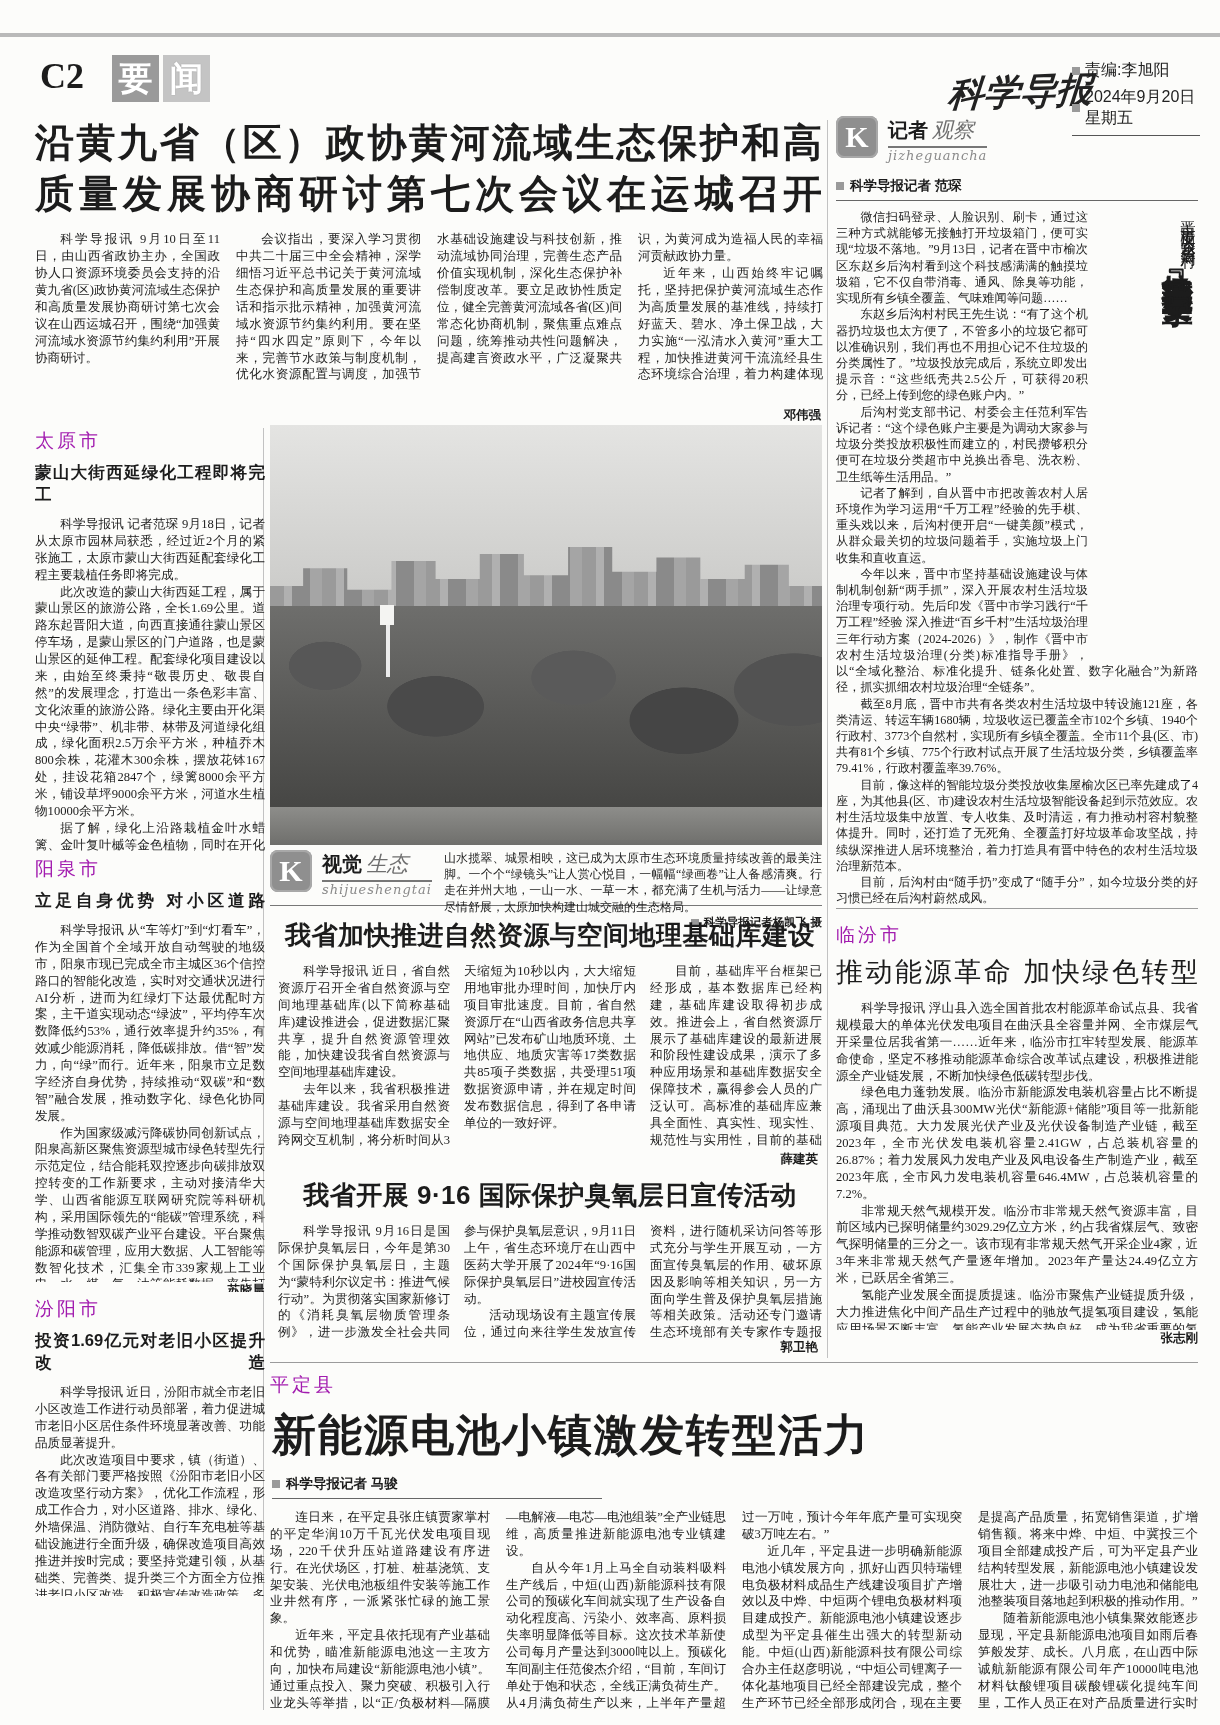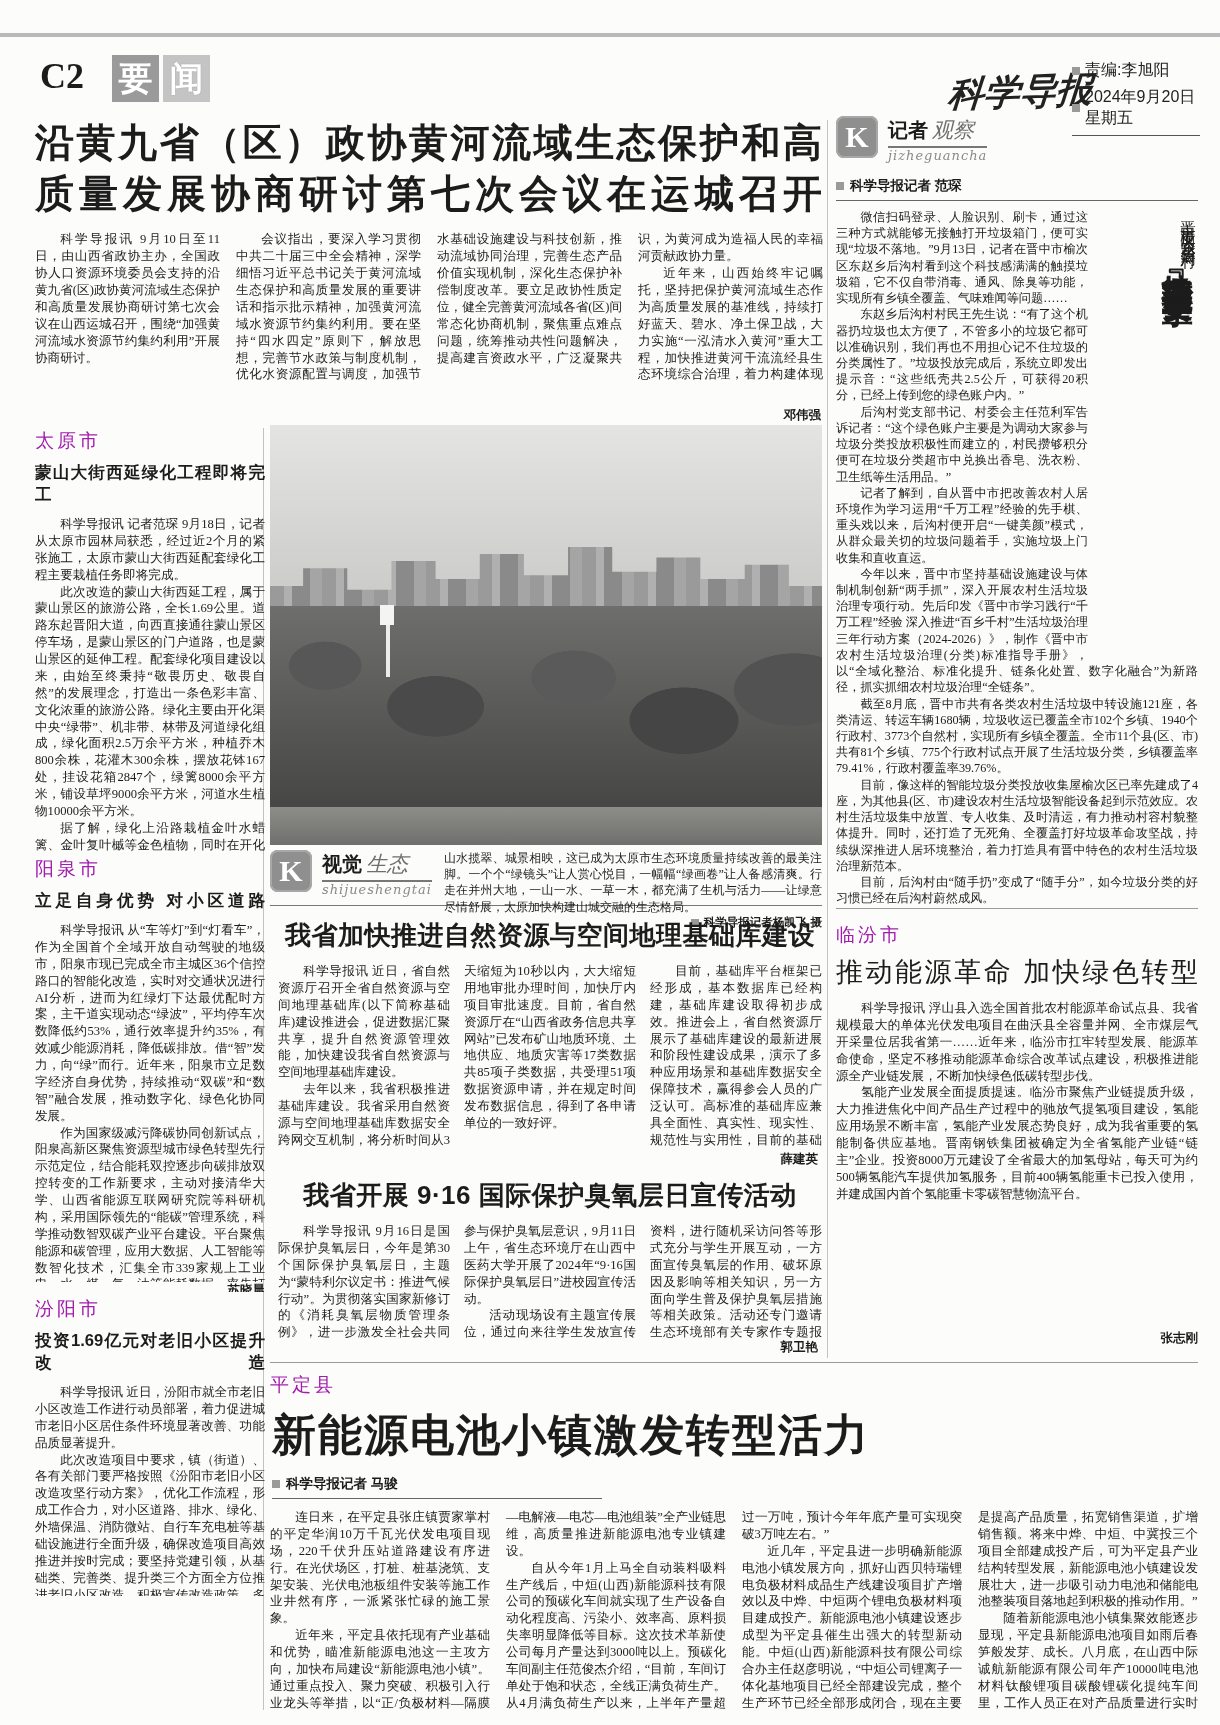--- a/index.html
+++ b/index.html
@@ -134,21 +134,21 @@
   <div class="abs vrule" style="left:263px;top:428px;height:1282px;"></div>
   <div class="abs vrule" style="left:827px;top:120px;height:1238px;"></div>
   <div class="abs hrule" style="left:836px;top:908px;width:362px;"></div>
   <div class="abs hrule" style="left:270px;top:1362px;width:928px;"></div>
 
   <div class="abs main-art">
     <div class="main-h jline">沿黄九省（区）政协黄河流域生态保护和高</div>
     <div class="main-h jline">质量发展协商研讨第七次会议在运城召开</div>
     <div class="main-body bodytxt cols4">
       <p>科学导报讯 9月10日至11日，由山西省政协主办，全国政协人口资源环境委员会支持的沿黄九省(区)政协黄河流域生态保护和高质量发展协商研讨第七次会议在山西运城召开，围绕“加强黄河流域水资源节约集约利用”开展协商研讨。</p>
-      <p>会议指出，要深入学习贯彻中共二十届三中全会精神，深学细悟习近平总书记关于黄河流域生态保护和高质量发展的重要讲话和指示批示精神，加强黄河流域水资源节约集约利用。要在坚持“四水四定”原则下，解放思想，完善节水政策与制度机制，优化水资源配置与调度，加强节水基础设施建设与科技创新，推动流域协同治理，完善生态产品价值实现机制，深化生态保护补偿制度改革。要立足政协性质定位，健全完善黄河流域各省(区)间常态化协商机制，聚焦重点难点问题，统筹推动共性问题解决，提高建言资政水平，广泛凝聚共识，为黄河成为造福人民的幸福河贡献政协力量。</p>
+      <p>会议指出，要深入学习贯彻中共二十届三中全会精神，深学细悟习近平总书记关于黄河流域生态保护和高质量发展的重要讲话和指示批示精神，加强黄河流域水资源节约集约利用。要在坚持“四水四定”原则下，今年以来，完善节水政策与制度机制，优化水资源配置与调度，加强节水基础设施建设与科技创新，推动流域协同治理，完善生态产品价值实现机制，深化生态保护补偿制度改革。要立足政协性质定位，健全完善黄河流域各省(区)间常态化协商机制，聚焦重点难点问题，统筹推动共性问题解决，提高建言资政水平，广泛凝聚共识，为黄河成为造福人民的幸福河贡献政协力量。</p>
       <p>近年来，山西始终牢记嘱托，坚持把保护黄河流域生态作为高质量发展的基准线，持续打好蓝天、碧水、净土保卫战，大力实施“一泓清水入黄河”重大工程，加快推进黄河干流流经县生态环境综合治理，着力构建体现山西特色优势的现代化产业体系，黄河流域生态保护和高质量发展重要试验区建设取得积极进展。要进一步发挥政协优势作用，加强沟通协作，共护一河清水，助力实现黄河流域水资源的合理配置、高效利用和有效保护；要弘扬黄河文化，传承黄河文明，让黄河文化在新时代焕发出更加绚丽的光彩。</p>
 
     </div>
     <div class="abs byl main-byl">邓伟强</div>
   </div>
 
   <div class="abs observer">
     <div class="collogo">
       <div class="klogo">K</div>
       <div>
@@ -258,20 +258,22 @@
 
     </div>
     <div class="abs byl" style="right:4px;bottom:0;">郭卫艳</div>
   </div>
 
   <div class="abs lf">
     <div class="seclabel">临汾市</div>
     <div class="h jline">推动能源革命 加快绿色转型</div>
     <div class="bodytxt" style="height:330px;overflow:hidden;">
       <p>科学导报讯 浮山县入选全国首批农村能源革命试点县、我省规模最大的单体光伏发电项目在曲沃县全容量并网、全市煤层气开采量位居我省第一……近年来，临汾市扛牢转型发展、能源革命使命，坚定不移推动能源革命综合改革试点建设，积极推进能源全产业链发展，不断加快绿色低碳转型步伐。</p>
+      <p>绿色电力蓬勃发展。临汾市新能源发电装机容量占比不断提高，涌现出了曲沃县300MW光伏“新能源+储能”项目等一批新能源项目典范。大力发展光伏产业及光伏设备制造产业链，截至2023年，全市光伏发电装机容量2.41GW，占总装机容量的26.87%；着力发展风力发电产业及风电设备生产制造产业，截至2023年底，全市风力发电装机容量646.4MW，占总装机容量的7.2%。</p>
+      <p>非常规天然气规模开发。临汾市非常规天然气资源丰富，目前区域内已探明储量约3029.29亿立方米，约占我省煤层气、致密气探明储量的三分之一。该市现有非常规天然气开采企业4家，近3年来非常规天然气产量逐年增加。2023年产量达24.49亿立方米，已跃居全省第三。</p>
       <p>氢能产业发展全面提质提速。临汾市聚焦产业链提质升级，大力推进焦化中间产品生产过程中的驰放气提氢项目建设，氢能应用场景不断丰富，氢能产业发展态势良好，成为我省重要的氢能制备供应基地。晋南钢铁集团被确定为全省氢能产业链“链主”企业。投资8000万元建设了全省最大的加氢母站，每天可为约500辆氢能汽车提供加氢服务，目前400辆氢能重卡已投入使用，并建成国内首个氢能重卡零碳智慧物流平台。</p>
     </div>
     <div class="byl" style="text-align:right;">张志刚</div>
   </div>
 
   <div class="abs pd">
     <div class="seclabel">平定县</div>
     <div class="h">新能源电池小镇激发转型活力</div>
     <div class="repline">
       <span class="sq"></span>

